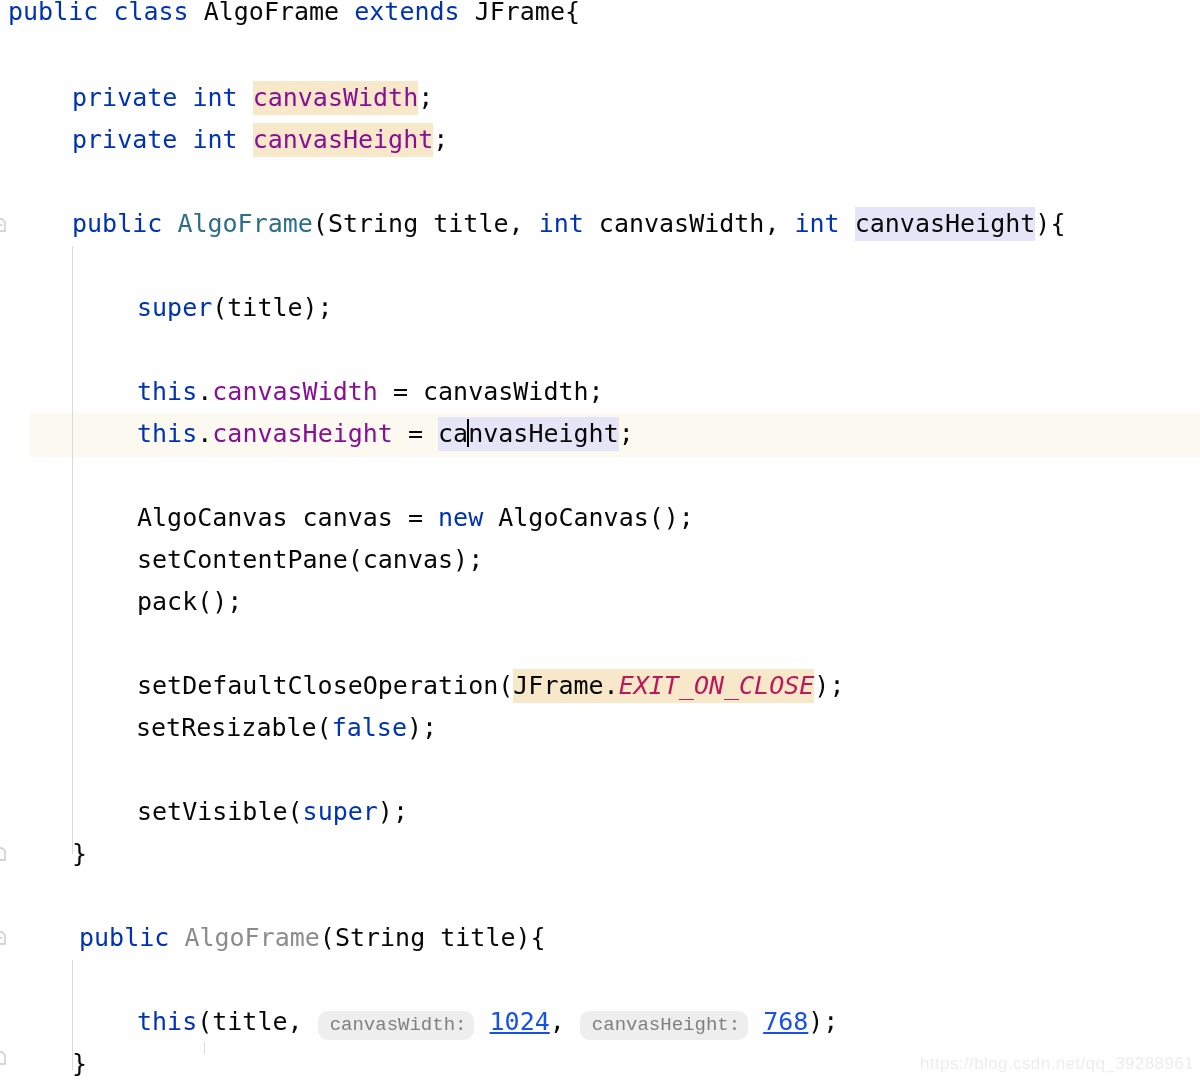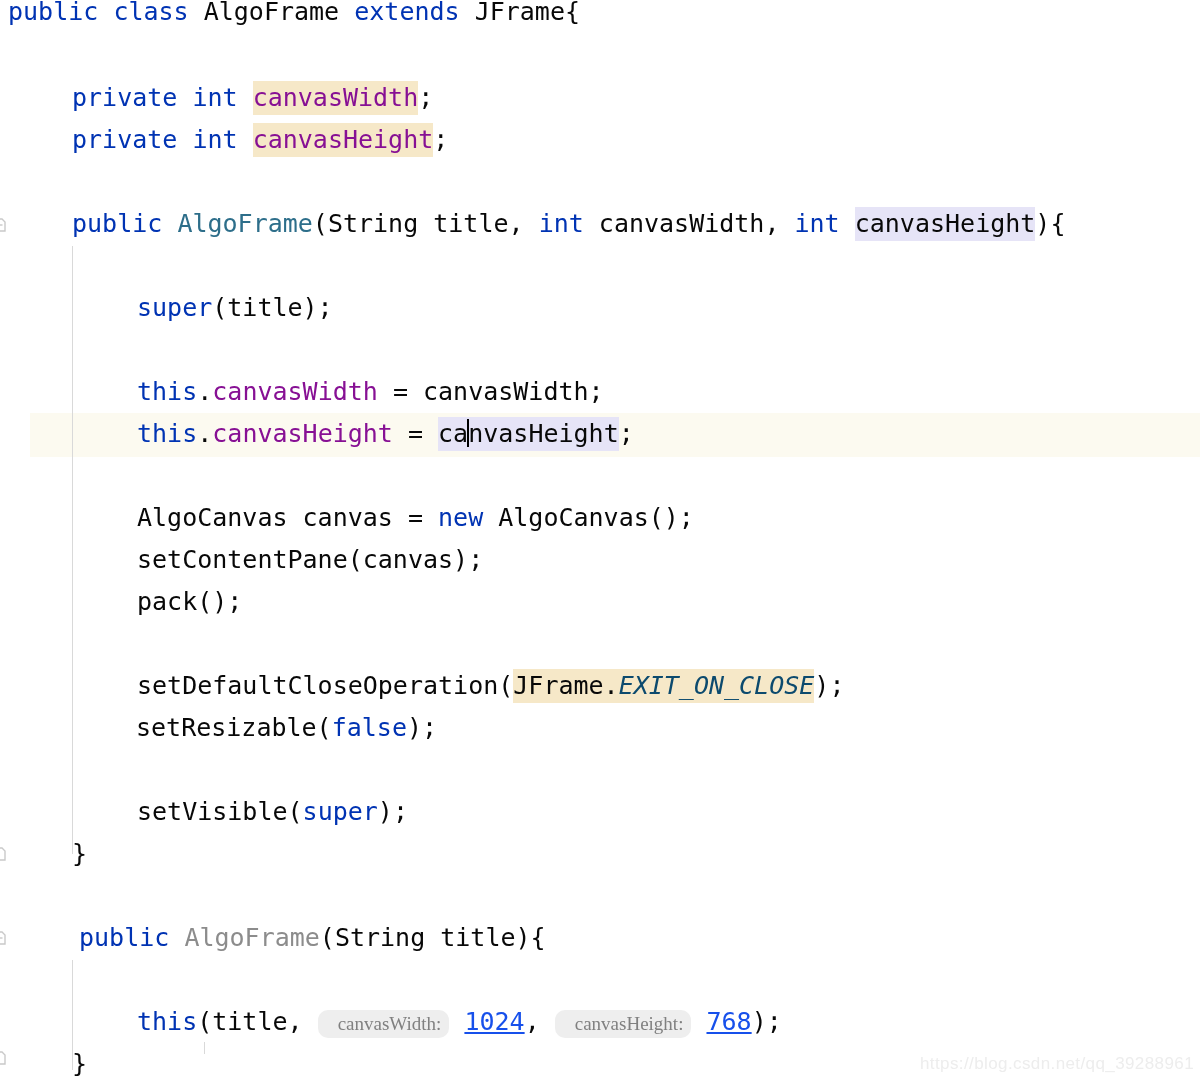--- a/index.html
+++ b/index.html
@@ -73,21 +73,21 @@
     color: #080808;
   }
 
   
   .kw      { color: #0033b3; }          
   .fieldv  { color: #871094; }          
   .plain   { color: #080808; }
   .ctor    { color: #2d6e8a; }          
   .ctor-unused { color: #8c8c8c; }      
   .num     { color: #1750eb; text-decoration: underline; }          
-  .const-it{ color: #0c4a6e; font-style: italic; }   
+  .const-it{ color: #be185d; font-style: italic; }   
 
   
   .hl-ident {                            
     background: #f6e8c8;
     padding: 2px 0 3px 0;
   }
   .hl-write {                            
     background: #e6e4f7;
     padding: 2px 0 3px 0;
   }
@@ -97,26 +97,26 @@
     display: inline-block;
     width: 2px;
     height: 28px;
     background: #000000;
     vertical-align: -5px;
     margin: 0 -1px;
   }
 
   
   .hint {
-    font-family: Liberation Serif, serif;
+    font-family: Liberation Mono, monospace;
     font-size: 19px;
     color: #808080;
     background: #eeeeee;
     border-radius: 10px;
-    padding: 3px 8px 4px 20px;
+    padding: 3px 8px 4px 12px;
     letter-spacing: 0;
   }
 
   
   .watermark {
     position: absolute;
     right: 6px;
     bottom: 10px;
     font-family: "Liberation Sans", sans-serif;
     font-size: 17px;

